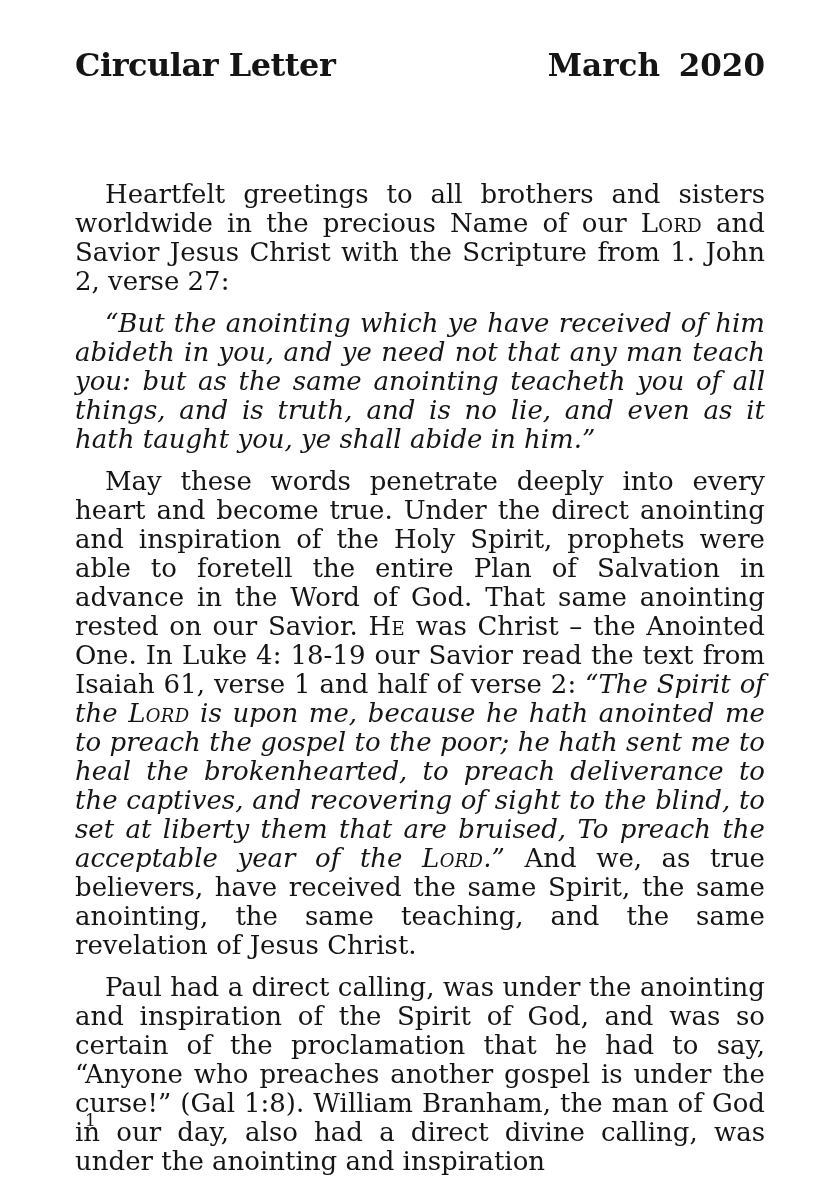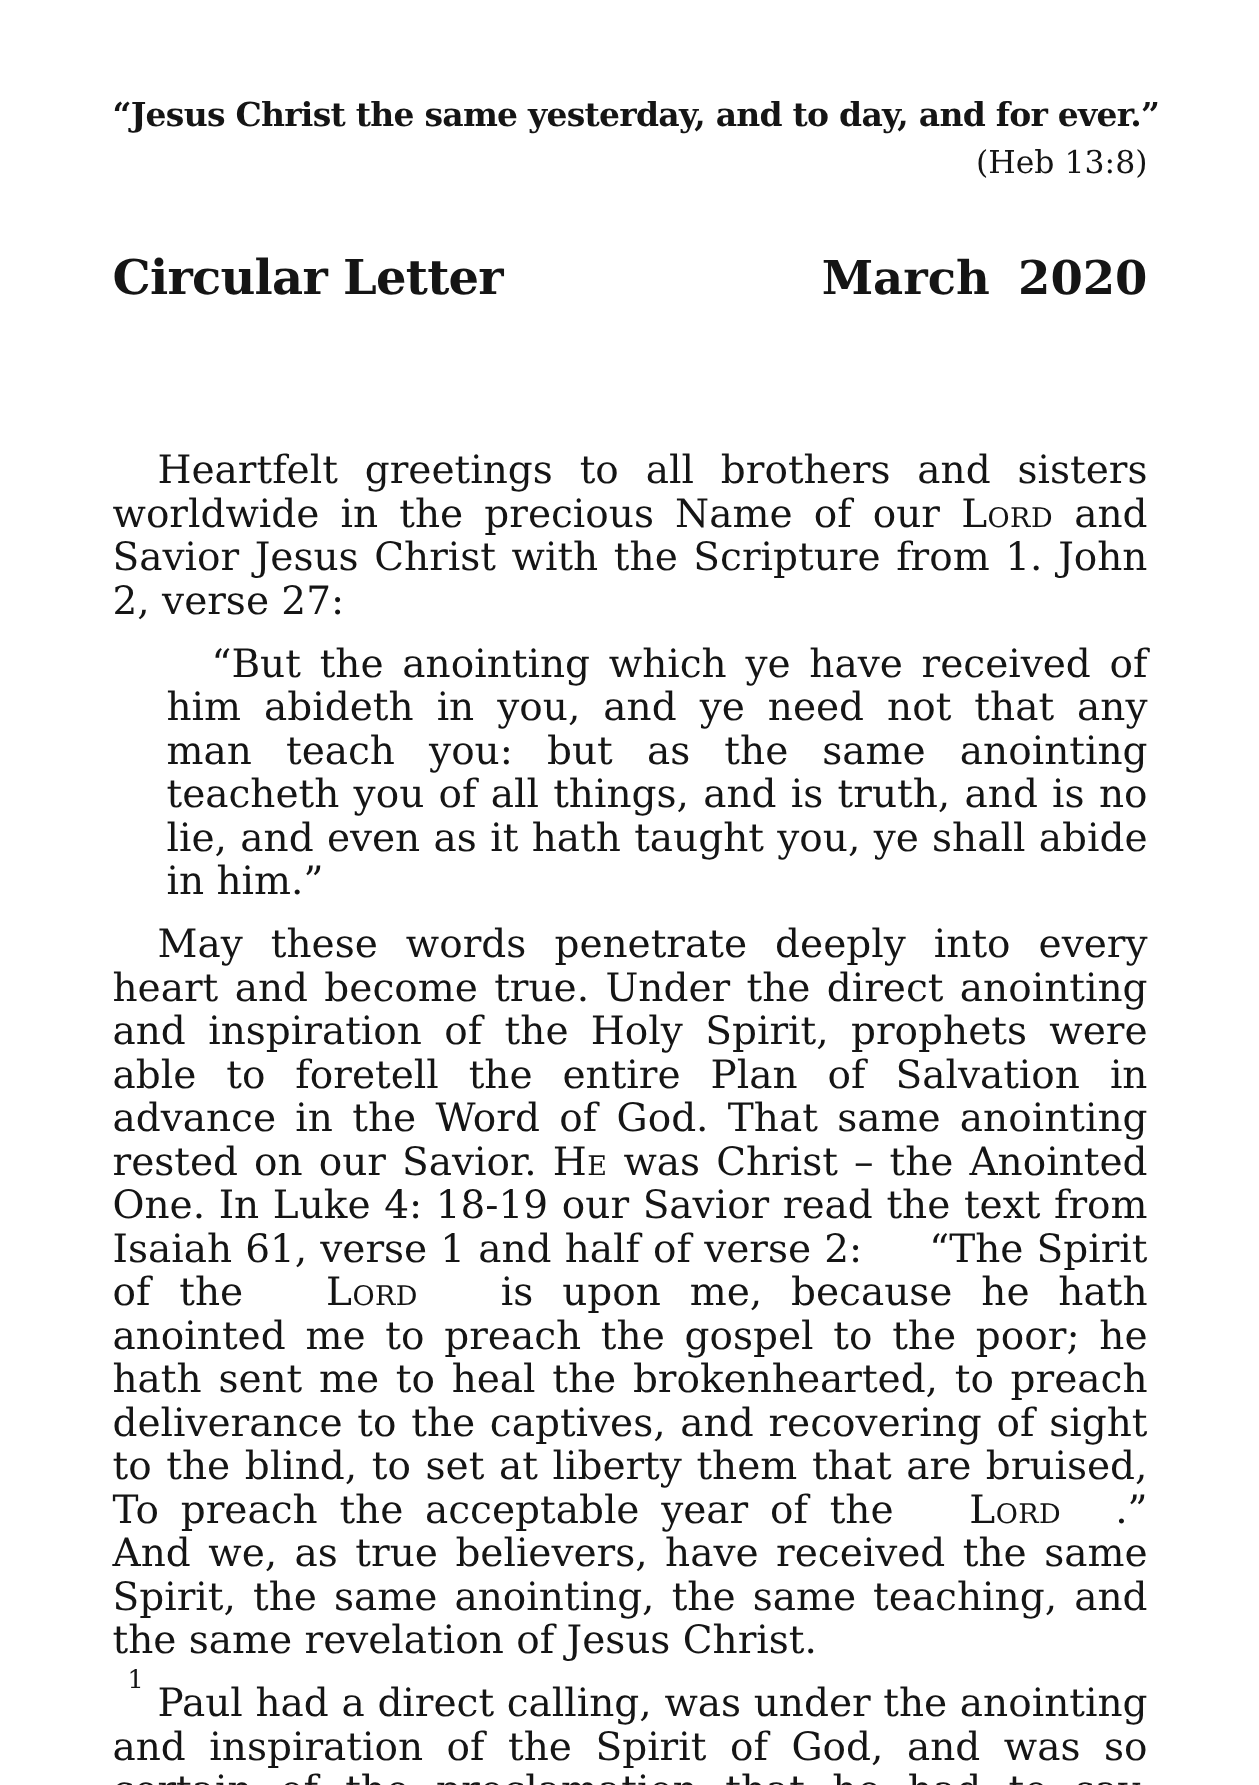--- a/index.html
+++ b/index.html
@@ -52,42 +52,38 @@
     margin-top: 96px;
   }
   .body-text p {
     margin: 0 0 13px 0;
     font-size: 26px;
     line-height: 29px;
     text-align: justify;
     text-indent: 30px;
   }
   .it, p.quote-italic {
-    margin-left: 36px;
+    font-style: italic;
   }
   .sc {
     font-variant: small-caps;
     letter-spacing: 0.3px;
   }
   .page-number {
     position: absolute;
     left: 85px;
     top: 1110px;
     font-size: 17px;
   }
 </style>
 </head>
 <body>
 
 <div class="page">
 
-  <header>
-    <div class="scripture-quote">“Jesus Christ the same yesterday, and to day, and for ever.”</div>
-    <div class="scripture-ref">(Heb 13:8)</div>
-  </header>
 
   <div class="title-row">
     <h1 class="doc-title">Circular Letter</h1>
     <div class="doc-date">March 2020</div>
   </div>
 
   <main class="body-text">
 
     <p><span>Heartfelt greetings to all brothers and sisters worldwide in the precious Name of our </span><span class="sc">Lord</span><span> and Savior Jesus Christ with the Scripture from 1. John 2, verse 27:</span></p>
 

